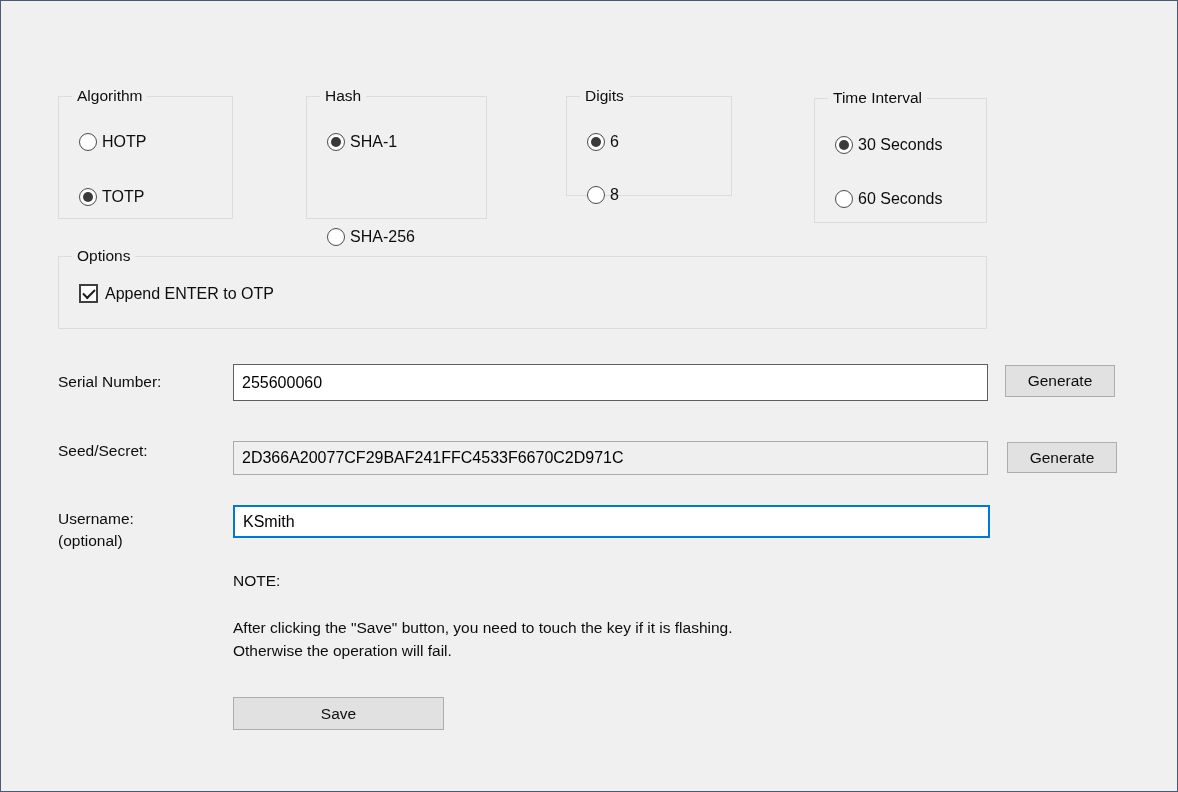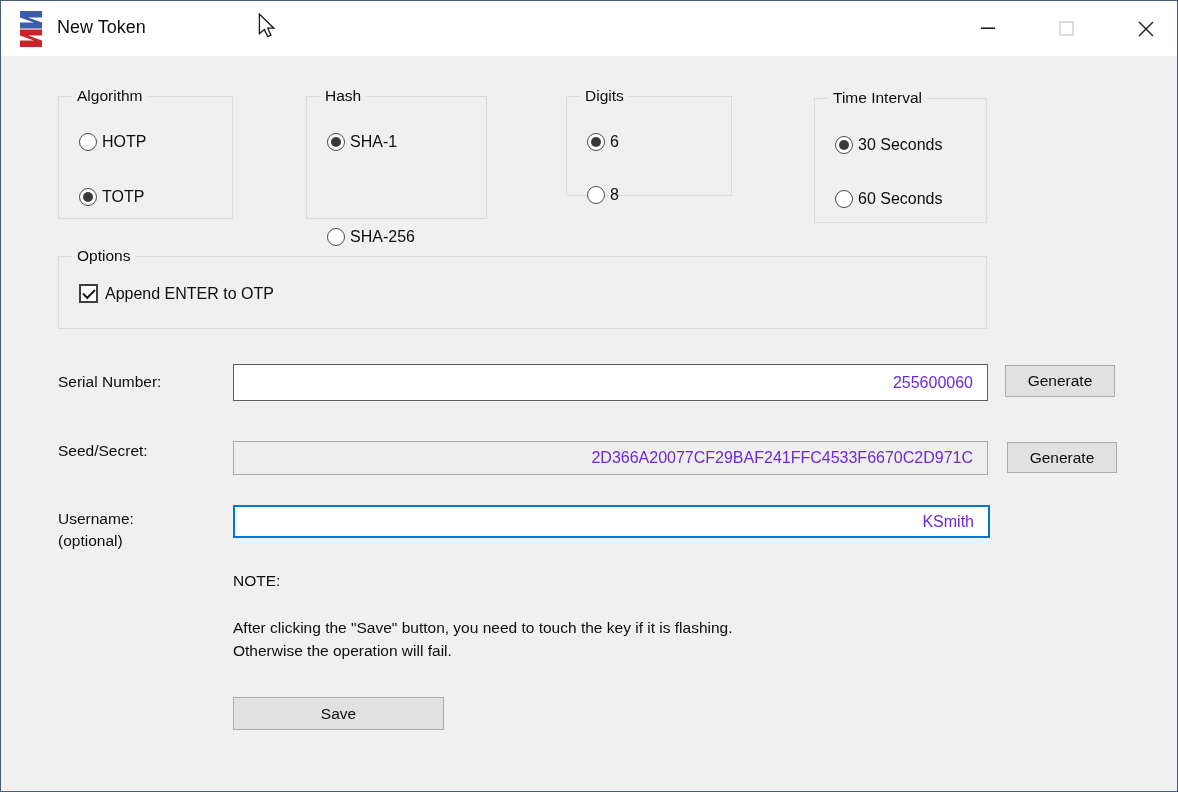--- a/index.html
+++ b/index.html
@@ -49,21 +49,21 @@
     content:""; position:absolute; left:2px; top:3px; width:10px; height:5px;
     border-left:2px solid #1e1e1e; border-bottom:2px solid #1e1e1e;
     transform:rotate(-45deg);
   }
   .check-label { font-size:16px; color:#0d0d0d; }
 
   
   .field-label { position:absolute; font-size:15.5px; color:#0d0d0d; white-space:nowrap; }
   .text-input {
     position:absolute; font-family:"Liberation Sans", sans-serif; font-size:16px;
-    color:#6d28d9; padding:0 14px; outline:none;text-align:right;
+    color:#000000; padding:0 8px; outline:none;
   }
   .input-serial { left:232px; top:363px; width:755px; height:37px; border:1px solid #5f5f5f; background:#fff; }
   .input-seed   { left:232px; top:440px; width:755px; height:34px; border:1px solid #ababab; background:#efefef; }
   .input-username { left:232px; top:504px; width:757px; height:33px; border:2px solid #0078d7; background:#fff; }
 
   
   .push-btn {
     position:absolute; display:flex; align-items:center; justify-content:center;
     background:#e1e1e1; border:1px solid #adadad; font-size:15.5px; color:#0d0d0d;
     cursor:default; font-family:"Liberation Sans", sans-serif;
@@ -75,48 +75,20 @@
 
   
   .note-heading { position:absolute; left:232px; top:571px; font-size:15.5px; color:#0d0d0d; }
   .note-body { position:absolute; left:232px; top:615px; font-size:15.5px; color:#0d0d0d; line-height:23px; }
 </style>
 </head>
 <body>
 
 <div class="window">
 
-  <div class="titlebar">
-    <svg class="app-logo" viewBox="0 0 32 38">
-      <path d="M5 1 H27 V7.5 H13 L27 12.5 V18.6 H5 V12.5 H19 L5 7.5 Z" fill="#3a5dab"></path>
-      <path d="M5 19.4 H27 V25.5 H13 L27 30.5 V37 H5 V30.5 H19 L5 25.5 Z" fill="#cc2127"></path>
-    </svg>
-    <span class="title-text">New Token</span>
-
-    <svg class="cursor" viewBox="0 0 16 24">
-      <path d="M1 1 L1 19 L5.6 15.2 L8.6 21.8 L11.6 20.5 L8.7 14 L14.3 14 Z" fill="#ffffff" stroke="#1a1a1a" stroke-width="1.2"></path>
-    </svg>
-
-    <div class="win-btn btn-min">
-      <svg width="14" height="3" viewBox="0 0 14 3">
-        <line x1="0" y1="1.2" x2="14" y2="1.2" stroke="#222" stroke-width="1.6"></line>
-      </svg>
-    </div>
-    <div class="win-btn btn-max">
-      <svg width="15" height="15" viewBox="0 0 15 15">
-        <rect x="1" y="1" width="13" height="13" fill="none" stroke="#cfcfcf" stroke-width="1.4"></rect>
-      </svg>
-    </div>
-    <div class="win-btn btn-close">
-      <svg width="16" height="16" viewBox="0 0 16 16">
-        <line x1="1" y1="1" x2="15" y2="15" stroke="#222" stroke-width="1.4"></line>
-        <line x1="15" y1="1" x2="1" y2="15" stroke="#222" stroke-width="1.4"></line>
-      </svg>
-    </div>
-  </div>
 
   <div class="groupbox" style="left:57px; top:95px; width:175px; height:123px;">
     <span class="groupbox-label">Algorithm</span>
     <div class="radio-row" style="top:36px;">
       <span class="radio"></span>
       <span class="radio-label">HOTP</span>
     </div>
     <div class="radio-row" style="top:91px;">
       <span class="radio checked"></span>
       <span class="radio-label">TOTP</span>

